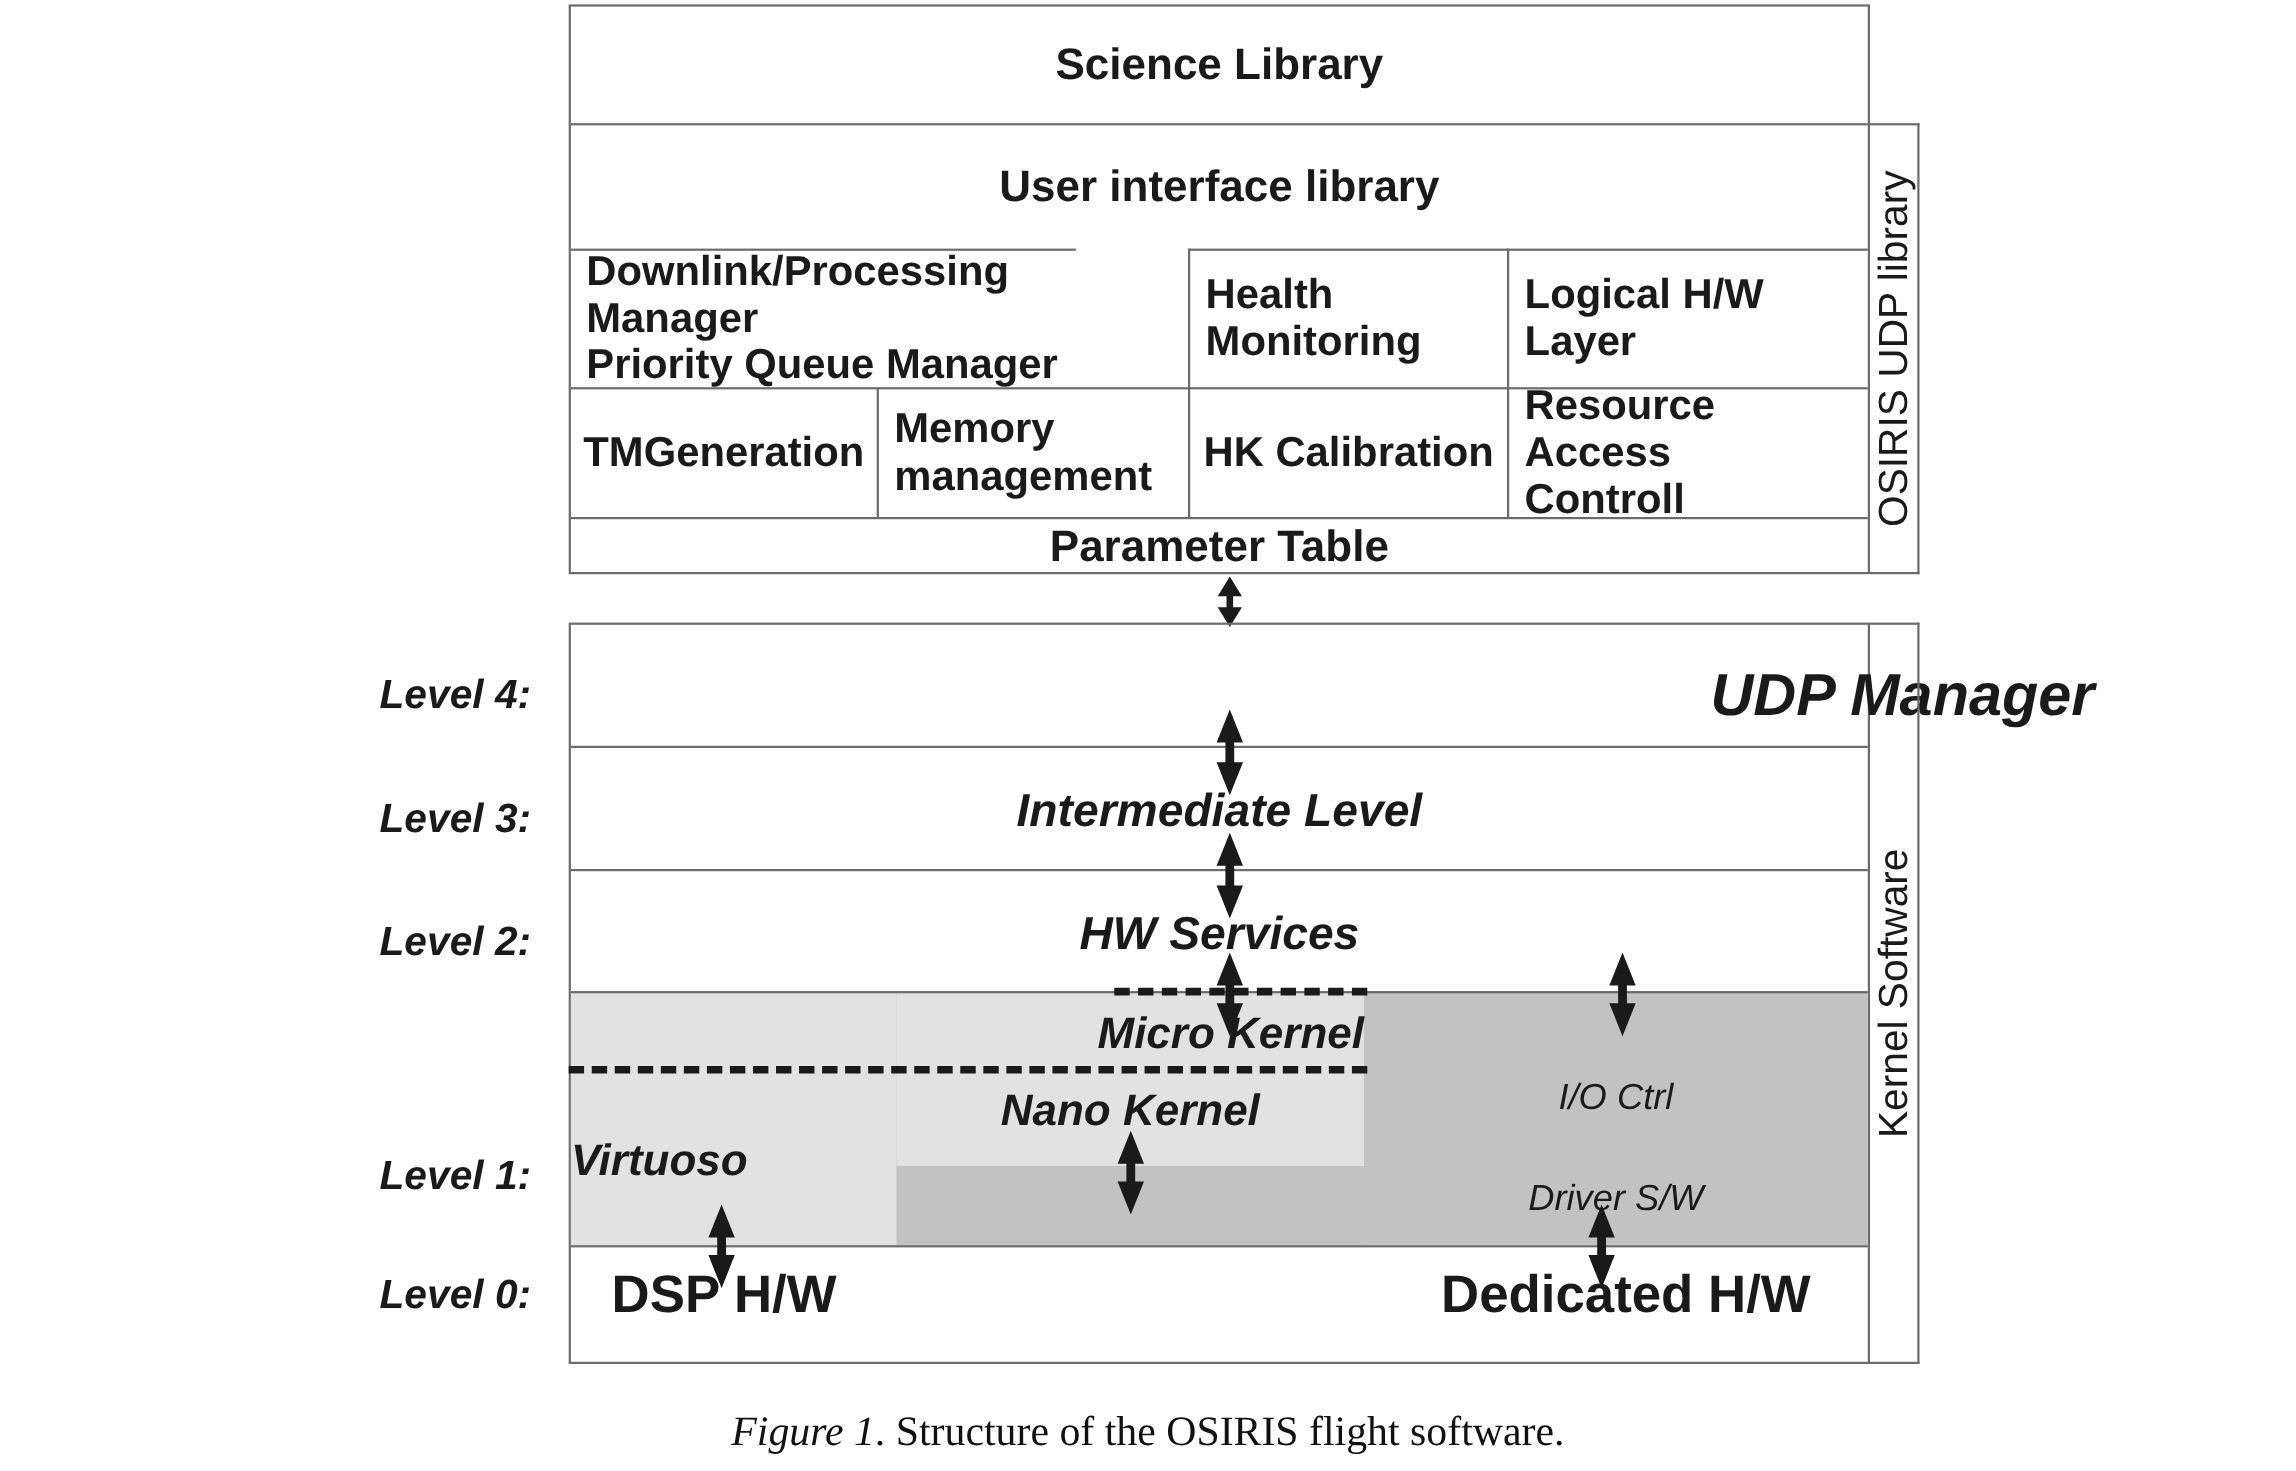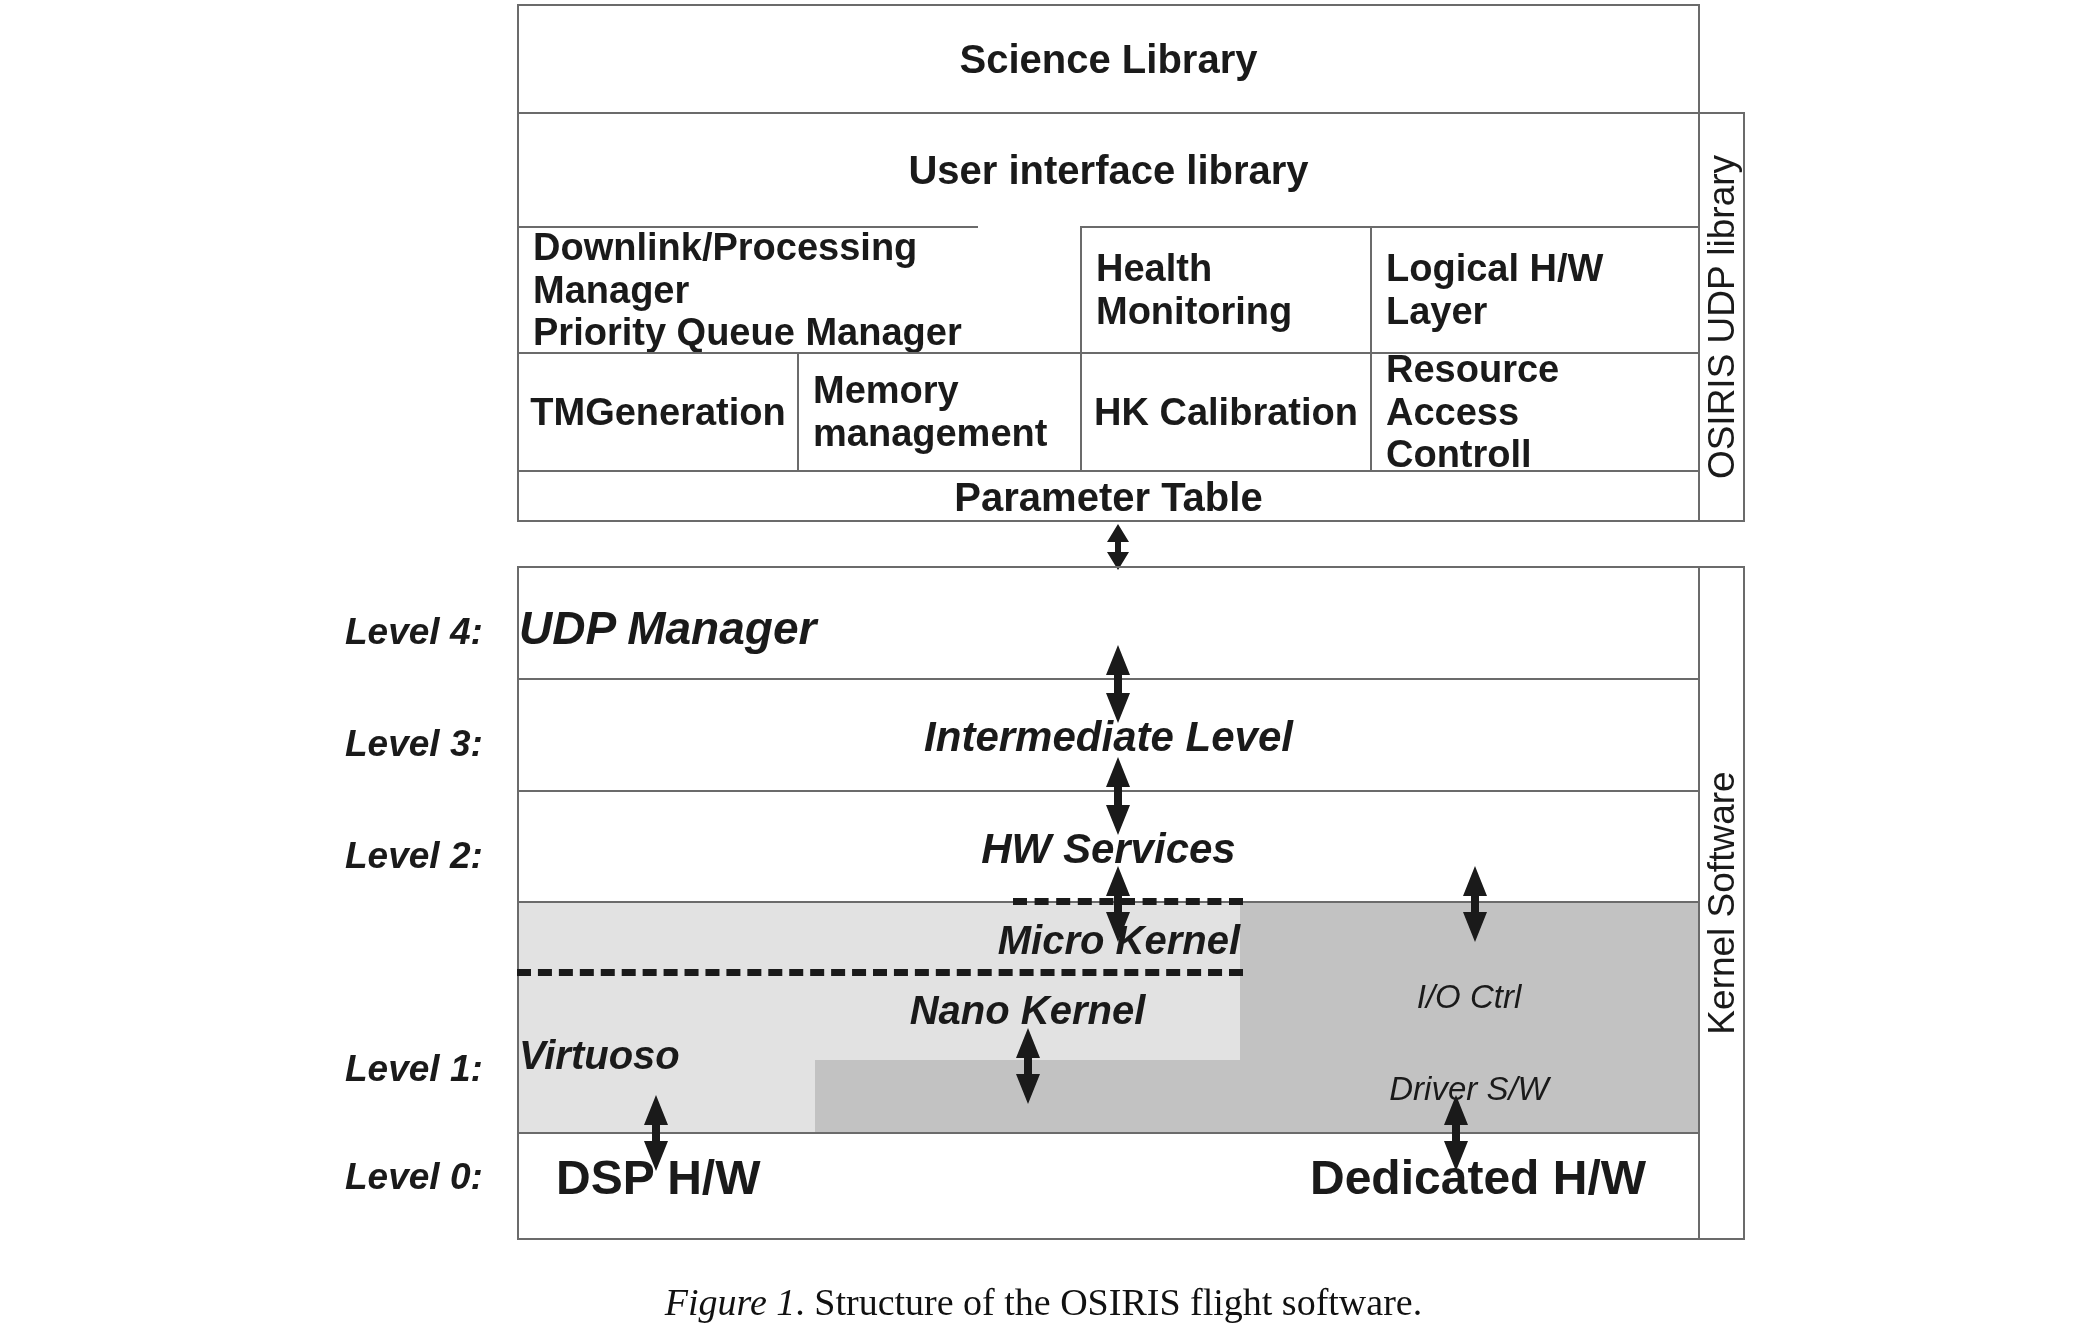--- a/index.html
+++ b/index.html
@@ -101,21 +101,21 @@
 
   <div class="abs" style="left:519px;top:678px;width:1179px;height:0;border-top:2px solid #6b6b6b;"></div>
   <div class="abs" style="left:519px;top:790px;width:1179px;height:0;border-top:2px solid #6b6b6b;"></div>
   <div class="abs" style="left:519px;top:901px;width:1179px;height:0;border-top:2px solid #6b6b6b;"></div>
   <div class="abs" style="left:519px;top:1132px;width:1179px;height:0;border-top:2px solid #6b6b6b;"></div>
 
   <div class="dash" style="left:1013px;top:898px;width:230px;"></div>
 
   <div class="dash" style="left:517px;top:969px;width:726px;"></div>
 
-  <div class="ovl ital-b" style="left:519px;top:601px;width:1385px;text-align:left;font-size:46px;">UDP Manager</div>
+  <div class="ovl ital-b" style="left:519px;top:601px;width:1385px;text-align:right;font-size:54px;">UDP Manager</div>
   <div class="ovl ital-b" style="left:519px;top:713px;width:1179px;text-align:center;font-size:42px;">Intermediate Level</div>
   <div class="ovl ital-b" style="left:519px;top:825px;width:1179px;text-align:center;font-size:42px;">HW Services</div>
 
   <div class="ovl ital-b" style="left:815px;top:918px;width:425px;text-align:right;font-size:40px;">Micro Kernel</div>
   <div class="ovl ital-b" style="left:815px;top:988px;width:425px;text-align:center;font-size:40px;">Nano Kernel</div>
   <div class="ovl ital-b" style="left:519px;top:1033px;width:296px;text-align:left;font-size:40px;">Virtuoso</div>
   <div class="ovl ital" style="left:1240px;top:978px;width:458px;text-align:center;font-size:33px;">I/O Ctrl</div>
   <div class="ovl ital" style="left:1240px;top:1070px;width:458px;text-align:center;font-size:33px;">Driver S/W</div>
 
   <div class="ovl" style="left:1310px;top:1150px;font-size:48px;font-weight:bold;">Dedicated H/W</div>

